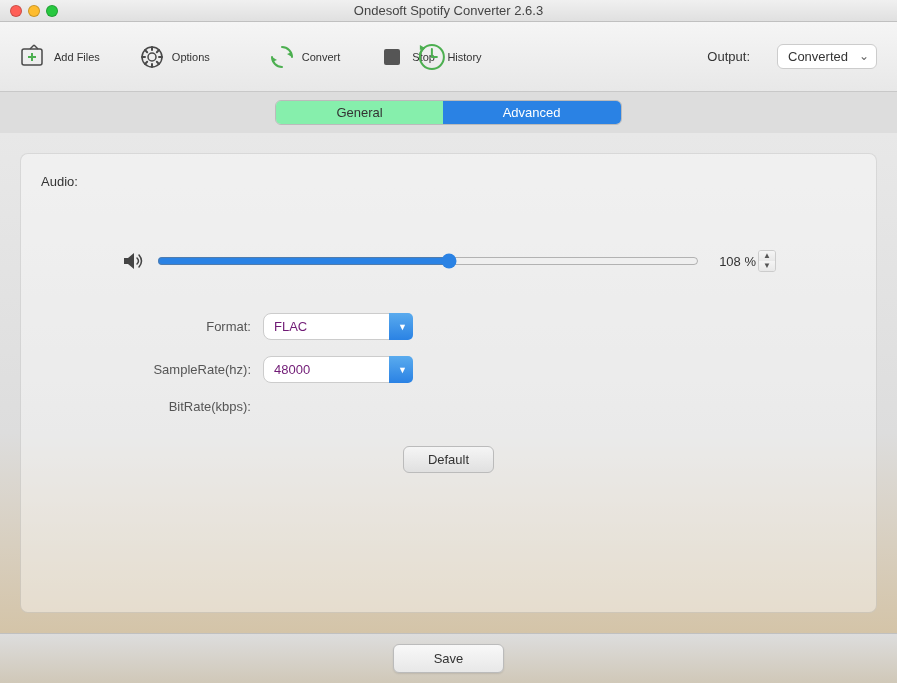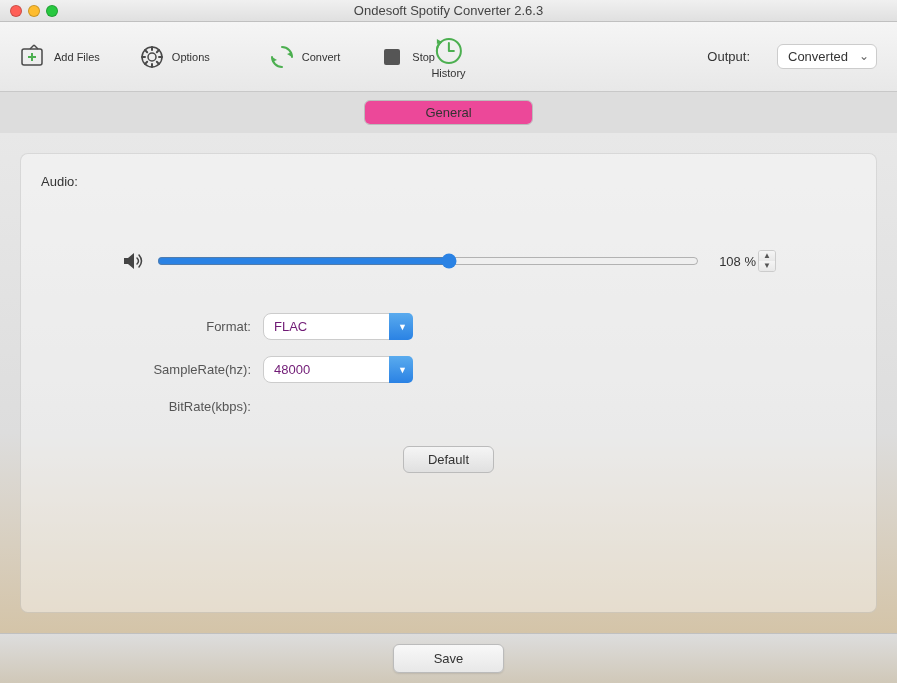--- a/index.html
+++ b/index.html
@@ -135,21 +135,21 @@
       font-size: 12px;
       color: #666;
     }
 
     
     .toolbar-history {
       position: absolute;
       left: 50%;
       transform: translateX(-50%);
       display: flex;
-      flex-direction: column;
+      flex-direction: row;
       align-items: center;
       cursor: pointer;
       padding: 6px 8px;
       border-radius: 6px;
     }
 
     
     .tab-bar {
       background: #ddd;
       display: flex;
@@ -167,21 +167,21 @@
 
     .tab {
       padding: 4px 60px;
       font-size: 13px;
       cursor: pointer;
       border: none;
       outline: none;
     }
 
     .tab-general {
-      background: #ec4899;
+      background: #86efac;
       color: #333;
     }
 
     .tab-advanced {
       background: #2a82e4;
       color: white;
     }
 
     
     .main-content {
@@ -462,20 +462,21 @@
       <select class="output-select">
         <option>Converted</option>
       </select>
     </div>
   </div>
 </div>
 
 <div class="tab-bar">
   <div class="tab-container">
     <button class="tab tab-general">General</button>
+    <button class="tab tab-advanced">Advanced</button>
   </div>
 </div>
 
 <div class="main-content">
   <div class="content-panel">
 
     <div class="audio-label">Audio:</div>
 
     <div class="volume-row">
       <div class="volume-icon">

